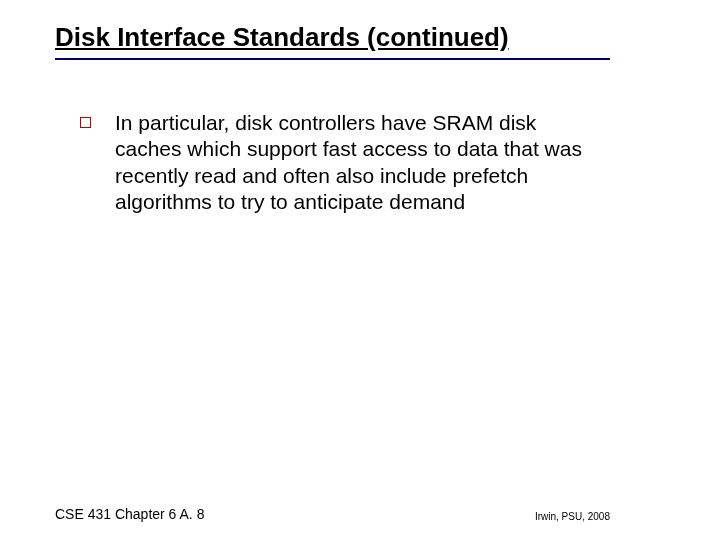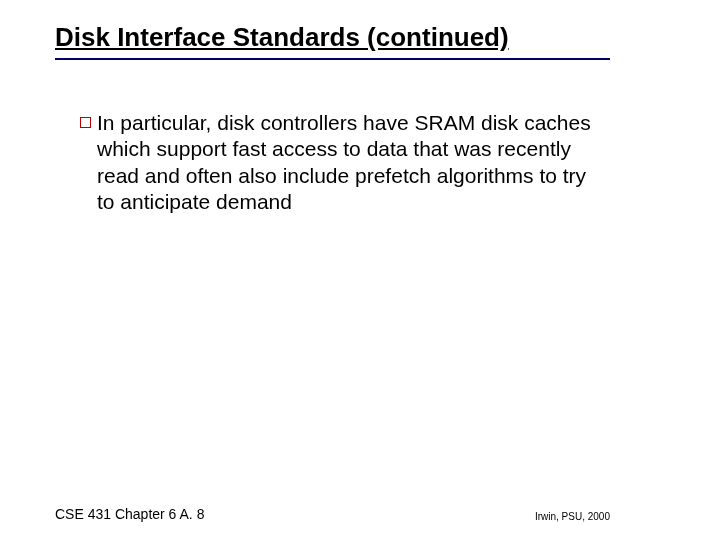--- a/index.html
+++ b/index.html
@@ -37,21 +37,21 @@
     }
     .content-area {
       position: absolute;
       left: 80px;
       top: 110px;
       right: 60px;
     }
     .bullet-item {
       display: flex;
       align-items: flex-start;
-      gap: 6px;
+      gap: 24px;
     }
     .bullet-square {
       width: 11px;
       height: 11px;
       border: 1.5px solid #c00000;
       margin-top: 7px;
       flex-shrink: 0;
     }
     .bullet-text {
       font-size: 21px;
@@ -81,14 +81,14 @@
     <div class="title">Disk Interface Standards (continued)</div>
   </div>
   <div class="title-underline"></div>
   <div class="content-area">
     <div class="bullet-item">
       <div class="bullet-square"></div>
       <div class="bullet-text">In particular, disk controllers have SRAM disk caches which support fast access to data that was recently read and often also include prefetch algorithms to try to anticipate demand</div>
     </div>
   </div>
   <div class="footer-left">CSE 431  Chapter 6 A. 8</div>
-  <div class="footer-right">Irwin, PSU, 2000</div>
+  <div class="footer-right">Irwin, PSU, 2008</div>
 </div>
 
 </body></html>

